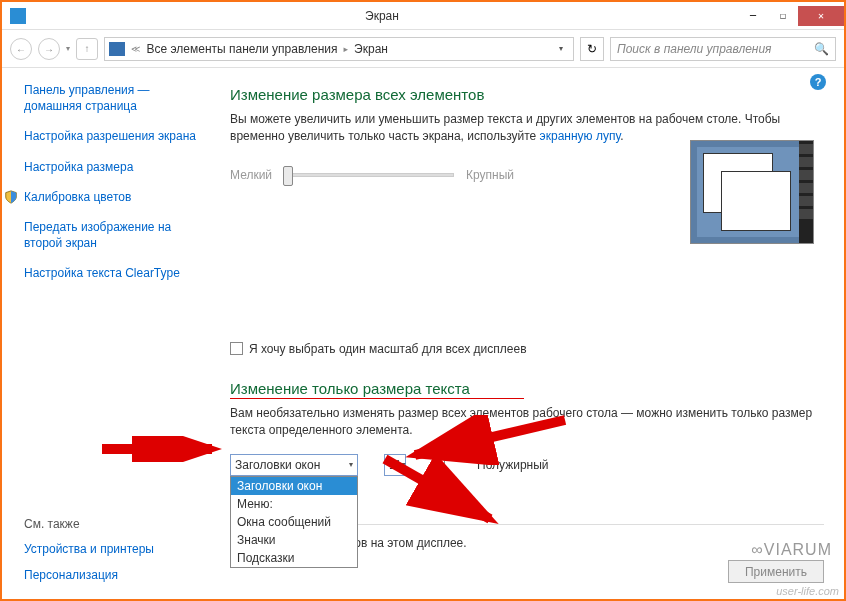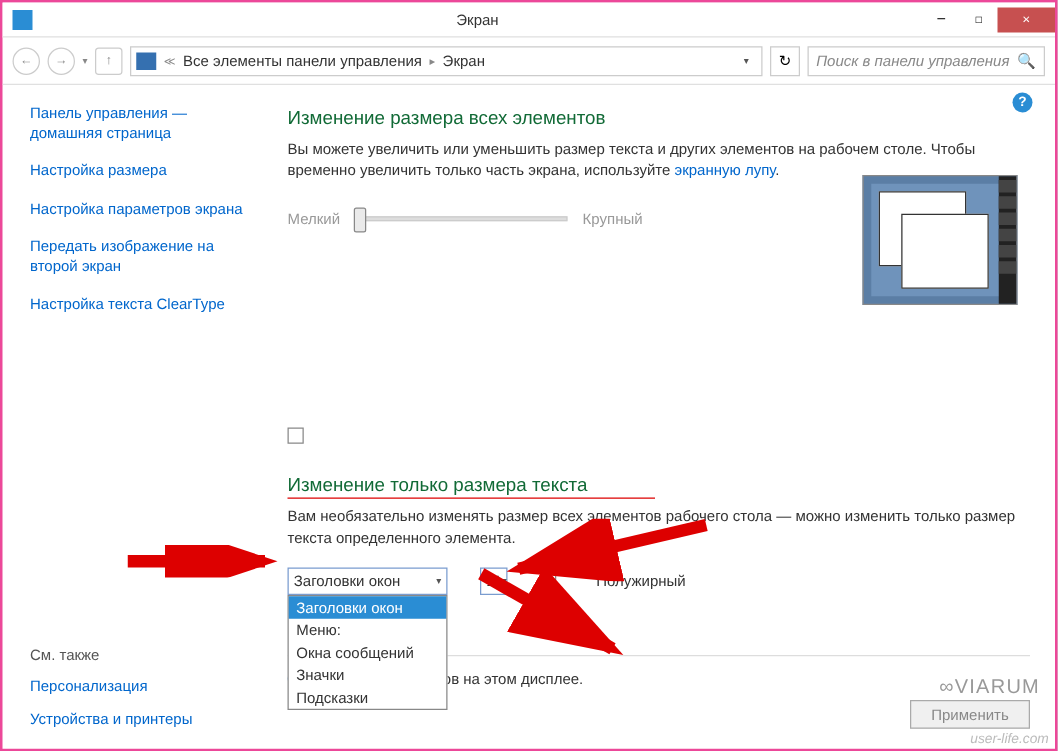--- a/index.html
+++ b/index.html
@@ -1,35 +1,35 @@
 <!DOCTYPE html>
 <html><head>
 <meta charset="utf-8">
 <style>
 * { box-sizing: border-box; font-family: "Segoe UI", Tahoma, sans-serif; }
 body { margin: 0; background: #555; padding: 0; }
-.frame { width: 846px; height: 601px; background: #fff; border: 2px solid #ec4899; position: relative; overflow: hidden; }
+.frame { width: 846px; height: 601px; background: #fff; border: 2px solid #f97316; position: relative; overflow: hidden; }
 .titlebar { height: 28px; background: #fff; display: flex; align-items: center; border-bottom: 1px solid #e0e0e0; }
 .titlebar .ico { width: 16px; height: 16px; margin-left: 8px; background: #2a8dd4; display:inline-block; }
 .titlebar .title { flex: 1; text-align: center; font-size: 12px; color: #333; }
 .winbtns { display: flex; }
 .winbtn { width: 30px; height: 20px; display:flex; align-items:center; justify-content:center; font-size:10px; font-family: monospace; }
 .winbtn.close { background: #c75050; color:#fff; width:46px; }
 .toolbar { height: 38px; display:flex; align-items:center; padding: 0 8px; gap:6px; border-bottom:1px solid #e0e0e0; }
 .navbtn { width:22px; height:22px; border:1px solid #ccc; border-radius:50%; display:flex; align-items:center; justify-content:center; font-size:10px; color:#888; }
 .navbtn.uparrow { border-radius:3px; }
 .smalldown { font-size:8px; color:#888; }
 .addressbar { flex:1; height:24px; border:1px solid #ccc; display:flex; align-items:center; padding: 0 4px; gap:6px; font-size:12px; }
 .addressbar .pcicon { width:16px; height:14px; background:#3570b0; display:inline-block; }
 .addressbar .sep { color:#888; font-size:9px; }
 .addressbar .crumb { color:#333; }
 .addressbar .flex { flex:1; }
 .addressbar .dropbtn { font-size:8px; color:#555; padding:0 6px; }
 .refreshbtn { width:24px; height:24px; border:1px solid #ccc; display:flex; align-items:center; justify-content:center; font-size:12px; }
-.searchbox { width:190px; height:24px; border:1px solid #ccc; display:flex; align-items:center; padding:0 6px; font-size:12px; color:#888; }
+.searchbox { width:226px; height:24px; border:1px solid #ccc; display:flex; align-items:center; padding:0 6px; font-size:12px; color:#888; }
 .searchbox span.ph { flex:1; font-style:italic; }
 .body { display:flex; height: calc(100% - 66px); position:relative; }
 .sidebar { width: 218px; padding: 14px 10px 10px 22px; font-size:12px; }
 .sidebar a { color:#0066cc; text-decoration:none; display:block; margin-bottom:14px; line-height:1.35; }
 .sidebar a.active { position:relative; }
 .shield { position:absolute; left:-20px; top:1px; width:14px; height:14px; }
 .see-also { position:absolute; bottom:6px; left:22px; font-size:12px; }
 .see-also .hdr { color:#555; margin-bottom:10px; }
 .see-also a { color:#0066cc; display:block; margin-bottom:10px; text-decoration:none; }
 .main { flex:1; padding: 14px 20px 10px 10px; font-size:12px; color:#333; position:relative; }
@@ -98,29 +98,36 @@
     <div class="refreshbtn">↻</div>
     <div class="searchbox">
       <span class="ph">Поиск в панели управления</span>
       <span>🔍</span>
     </div>
   </div>
 
   <div class="body">
     <div class="sidebar">
       <a>Панель управления — домашняя страница</a>
+      <a>Настройка разрешения экрана</a>
       <a>Настройка размера</a>
-      <a>Настройка параметров экрана</a>
+      <a class="active">
+        <svg class="shield" viewBox="0 0 16 16">
+            <path d="M8 1 L14 3 V8 C14 12 8 15 8 15 C8 15 2 12 2 8 V3 Z" fill="#f0c040" stroke="#8a6a10"></path>
+            <path d="M8 1 L14 3 V8 C14 12 8 15 8 15 V1 Z" fill="#3a8dde"></path>
+          </svg>
+        <span>Калибровка цветов</span>
+      </a>
       <a>Передать изображение на второй экран</a>
       <a>Настройка текста ClearType</a>
 
       <div class="see-also">
         <div class="hdr">См. также</div>
+        <a>Устройства и принтеры</a>
         <a>Персонализация</a>
-        <a>Устройства и принтеры</a>
       </div>
     </div>
 
     <div class="main">
       <div class="help-ico">?</div>
 
       <h2>Изменение размера всех элементов</h2>
       <div class="desc">
         <span>Вы можете увеличить или уменьшить размер текста и других элементов на рабочем столе. Чтобы временно увеличить только часть экрана, используйте </span><a>экранную лупу</a>.
       </div>
@@ -142,21 +149,21 @@
             <i></i>
             <i></i>
             <i></i>
             <i></i>
             <i></i>
             <i></i>
           </div>
       </div>
 
       <div class="chk-row">
-        <span class="chk"></span>
+        <span class="chk"></span><span>Я хочу выбрать один масштаб для всех дисплеев</span>
       </div>
 
       <div class="section2" style="margin-top:24px;">
         <h2><span>Изменение только размера текста</span><span class="redline"></span></h2>
         <div class="desc">Вам необязательно изменять размер всех элементов рабочего стола — можно изменить только размер текста определенного элемента.</div>
 
         <div class="ctrl-row">
           <div class="select">
             <span>Заголовки окон</span>
             <span class="arr">▾</span>

